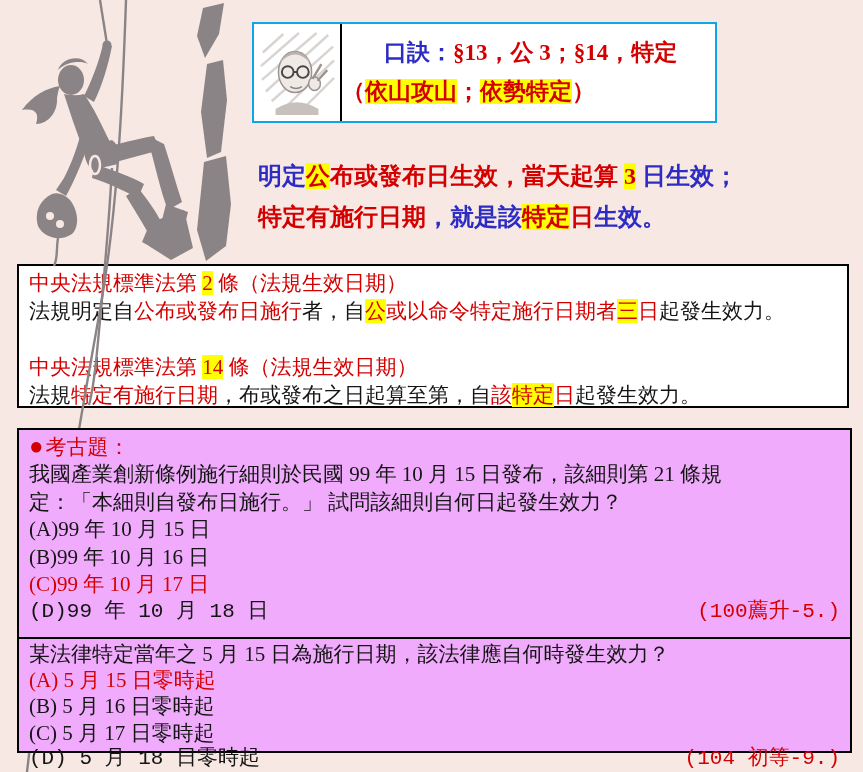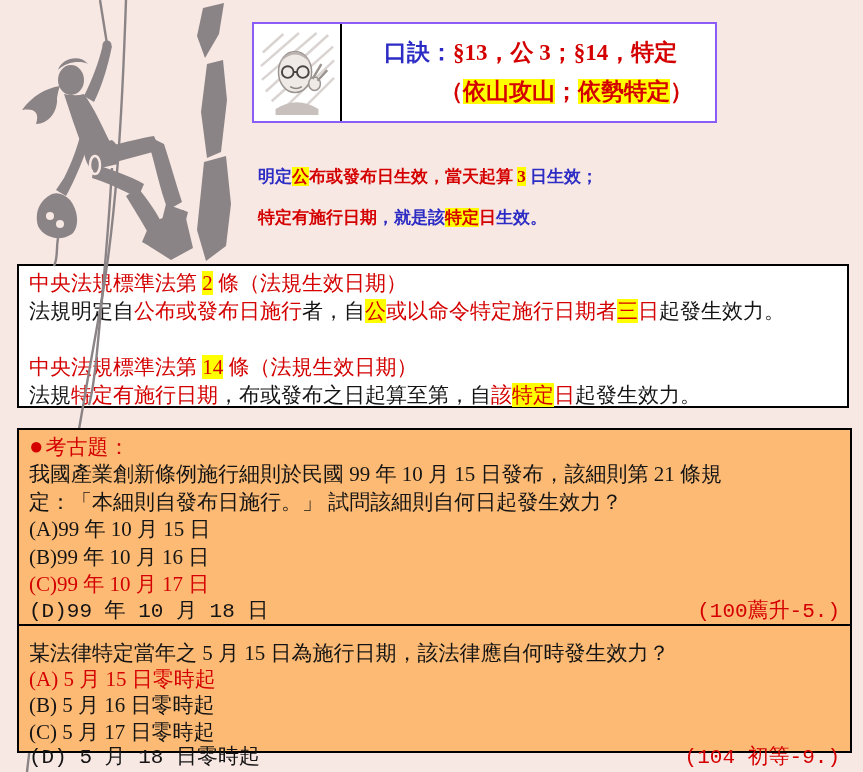--- a/index.html
+++ b/index.html
@@ -17,47 +17,47 @@
 
   
   .climber-svg{position:absolute; left:0; top:0; width:240px; height:772px; z-index:2; pointer-events:none;}
   .sil{fill:var(--silhouette);}
   .rope{stroke:var(--silhouette); stroke-width:2.4; fill:none;}
   .bgfill{fill:var(--page_bg);}
 
   
   .mnemonic-box{
     position:absolute; left:252px; top:22px; width:465px; height:101px;
-    background:#fff; border:2px solid #8b5cf6; display:flex; z-index:3;
+    background:#fff; border:2px solid #0ea5e9; display:flex; z-index:3;
   }
   .portrait-cell{width:88px; border-right:2px solid #000; display:flex; align-items:center; justify-content:center;}
   .mnemonic-text{flex:1; padding-top:9px; font-size:23px; font-weight:bold; line-height:39px; white-space:nowrap;}
   .mn-line1{padding-left:42px;}
-  .mn-line2{padding-left:98px;}
+  .mn-line2{}
 
   
   .summary{position:absolute; left:258px; top:156px; z-index:3;
-    font-size:17px; font-weight:bold; line-height:41px; white-space:nowrap;}
+    font-size:24px; font-weight:bold; line-height:41px; white-space:nowrap;}
 
   
   .law-box{
     position:absolute; left:17px; top:264px; width:832px; height:144px;
     background:#fff; border:2px solid #000; padding:3px 10px 0;
     font-size:21px; line-height:28px; z-index:1; white-space:nowrap;
   }
   .law-spacer{height:28px;}
 
   
   .question-box{
     position:absolute; left:17px; top:428px; width:835px; height:325px;
-    background:#fdba74; border:2px solid #000; z-index:3;
+    background:#f0abfc; border:2px solid #000; z-index:3;
     font-size:21px; white-space:nowrap;
   }
   .q1{height:194px; padding:3px 10px 0; line-height:27.4px;}
-  .q2{border-top:2px solid #000; padding:14px 10px 0; line-height:26.2px;}
+  .q2{border-top:2px solid #000; padding:2px 10px 0; line-height:26.2px;margin-top:13px;}
   .opt-row{display:flex; justify-content:space-between;font-family:Liberation Mono, monospace;}
   .q-bullet{font-size:24px; margin-right:2px;}
   .c-red{color:var(--red);}
   .c-blue{color:var(--blue);}
   .c-black{color:var(--black);}
   .hl{background:var(--highlight);}
   .src{color:var(--red);}
 </style>
 </head>
 <body>

